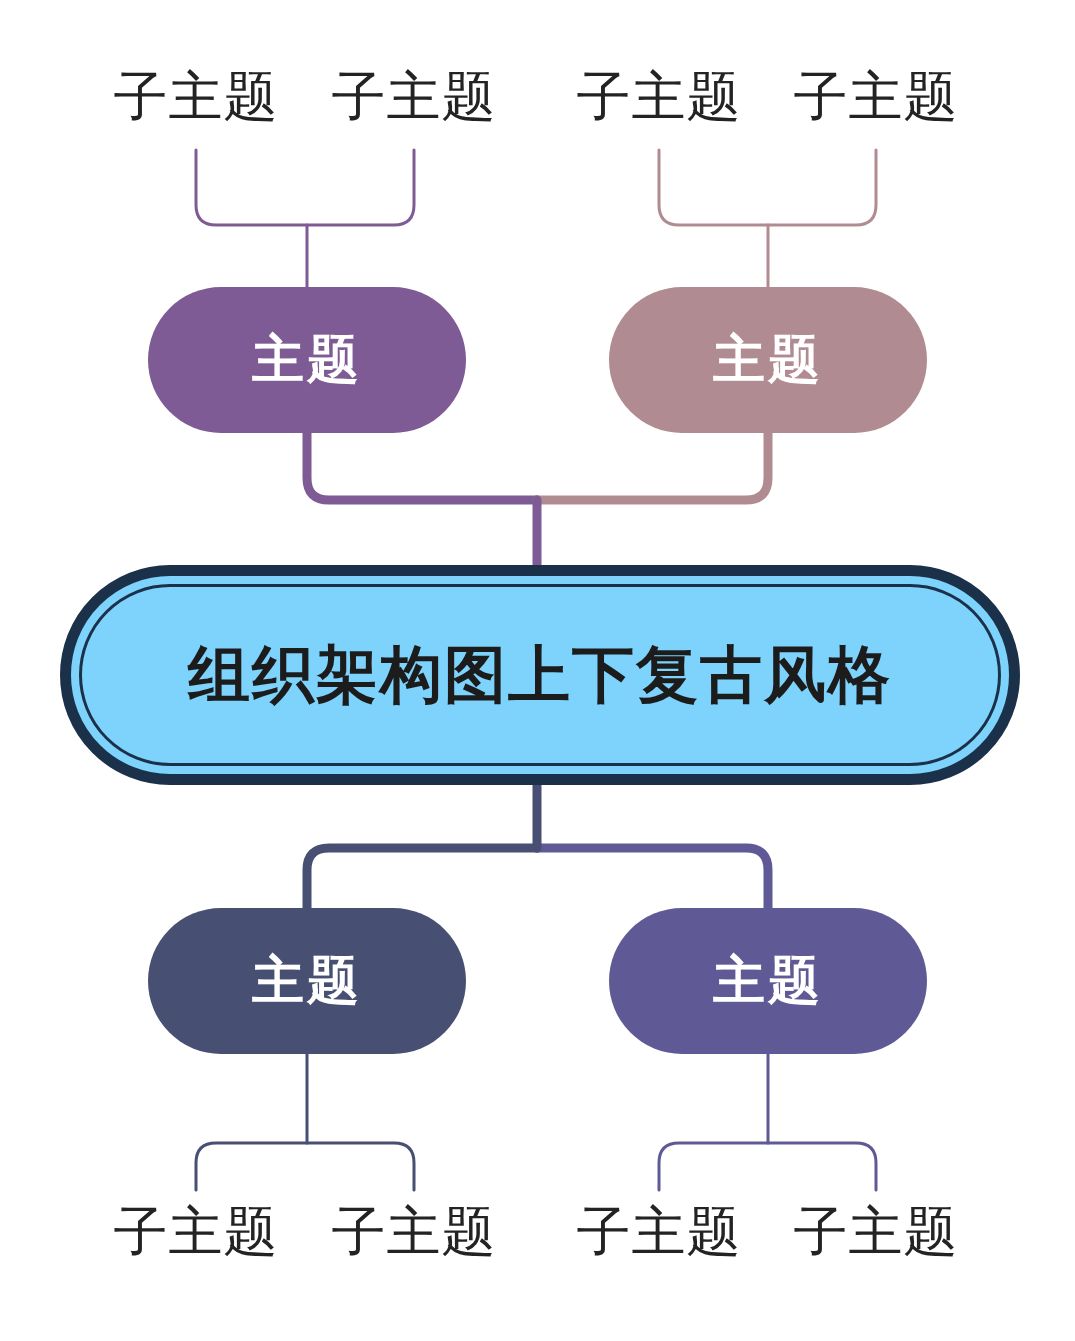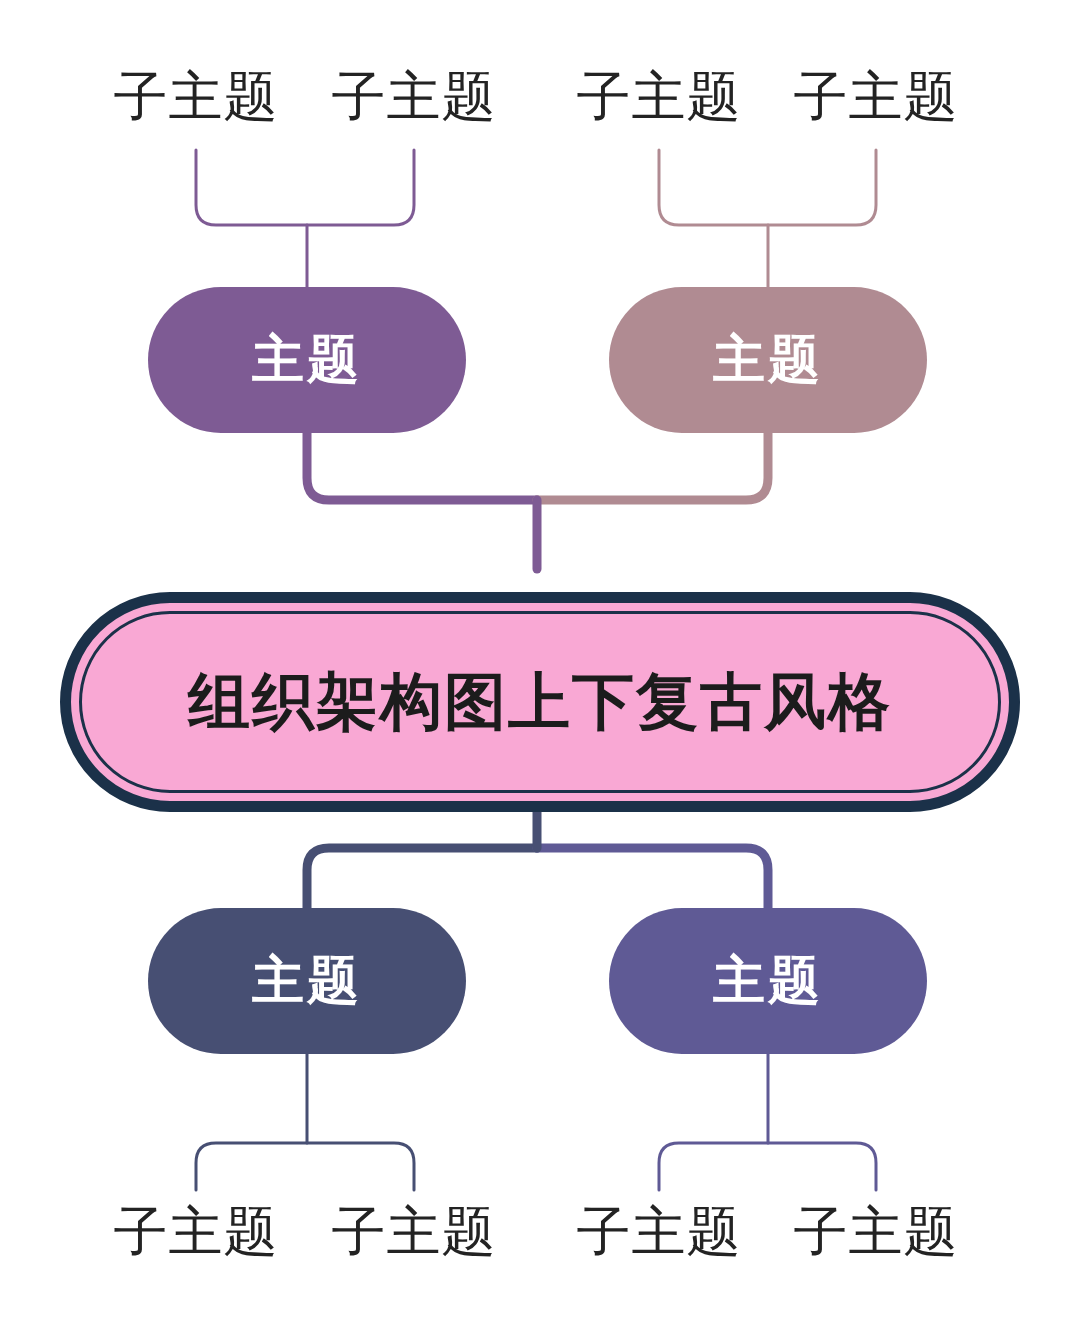--- a/index.html
+++ b/index.html
@@ -121,21 +121,21 @@
   <div class="pill" style="left: 609px; top: 287px; width: 318px; height: 146px; background: rgb(176, 139, 146);">
     <span class="pill-label" style="color: rgb(255, 255, 255);">主题</span>
   </div>
   <div class="pill" style="left: 148px; top: 908px; width: 318px; height: 146px; background: rgb(71, 79, 115);">
     <span class="pill-label" style="color: rgb(255, 255, 255);">主题</span>
   </div>
   <div class="pill" style="left: 609px; top: 908px; width: 318px; height: 146px; background: rgb(95, 90, 149);">
     <span class="pill-label" style="color: rgb(255, 255, 255);">主题</span>
   </div>
 
-  <div id="root-box" style="left: 60px; top: 565px; width: 960px; height: 220px; border-width: 11px; border-color: rgb(27, 49, 73); background: #f9a8d4; margin-top: 27px;">
+  <div id="root-box" style="left: 60px; top: 565px; width: 960px; height: 220px; border-width: 11px; border-color: rgb(27, 49, 73); background: #7dd3fc;">
     <div id="root-box-inner" style="inset: 8px; border-width: 3px; border-color: rgb(27, 49, 73);"></div>
     <div id="root-title" style="color: rgb(28, 28, 28);">组织架构图上下复古风格</div>
   </div>
 
   <div class="leaf" style="left: 196px; top: 1205px;">子主题</div>
   <div class="leaf" style="left: 414px; top: 1205px;">子主题</div>
   <div class="leaf" style="left: 659px; top: 1205px;">子主题</div>
   <div class="leaf" style="left: 876px; top: 1205px;">子主题</div>
 
 </div>

